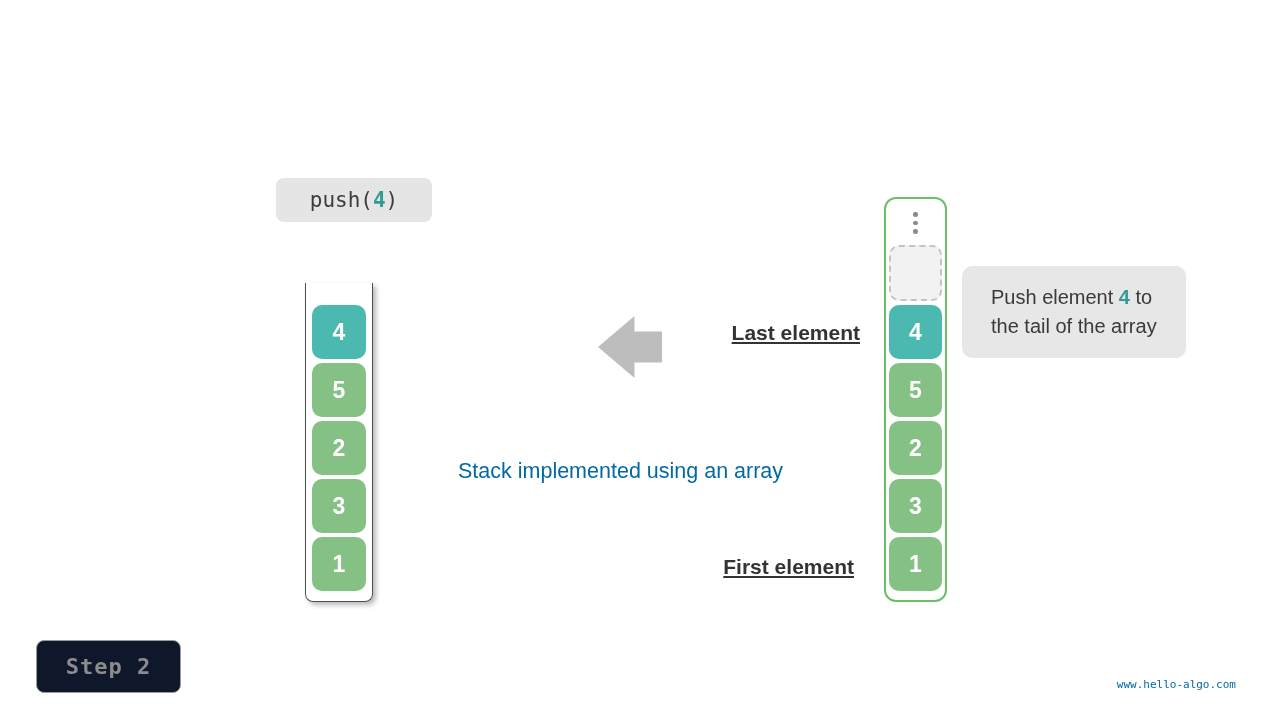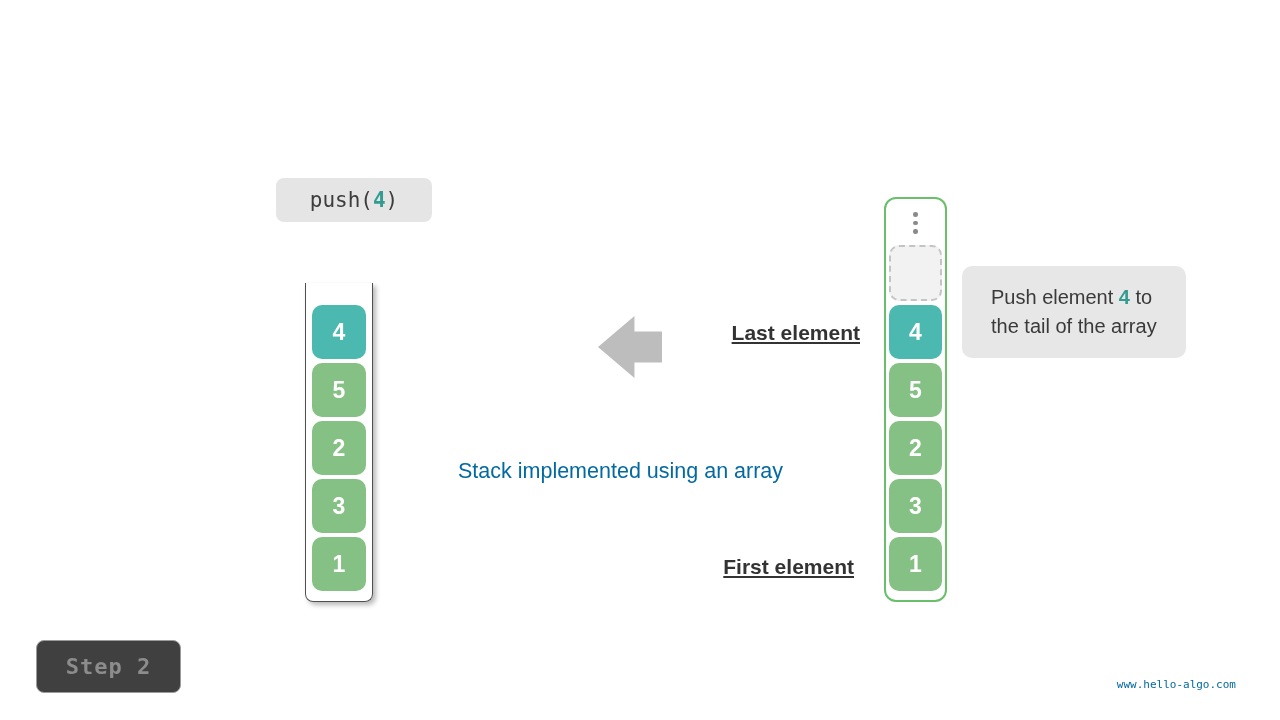--- a/index.html
+++ b/index.html
@@ -72,21 +72,21 @@
     left: 962px; top: 266px; width: 224px; height: 92px;
     background: #e7e7e7; border-radius: 10px;
     padding: 17px 0 0 29px;
     font-size: 20px; line-height: 29px; color: #3a3a3a;
   }
   .tooltip .arg { color: #339c92; font-weight: 700; }
 
   
   .step-badge {
     left: 36px; top: 640px; width: 145px; height: 53px;
-    background: #404040; border: 1px solid #9b9b9b; border-radius: 8px;
+    background: #0f172a; border: 1px solid #9b9b9b; border-radius: 8px;
     display: flex; align-items: center; justify-content: center;
     font-family: "DejaVu Sans Mono", monospace; font-size: 22px; font-weight: 700;
     color: #8c8c8c; letter-spacing: 1px;
   }
 
   .watermark {
     right: 44px; top: 678px;
     font-family: "DejaVu Sans Mono", monospace; font-size: 11px; color: #0369a1;
   }
 </style>

